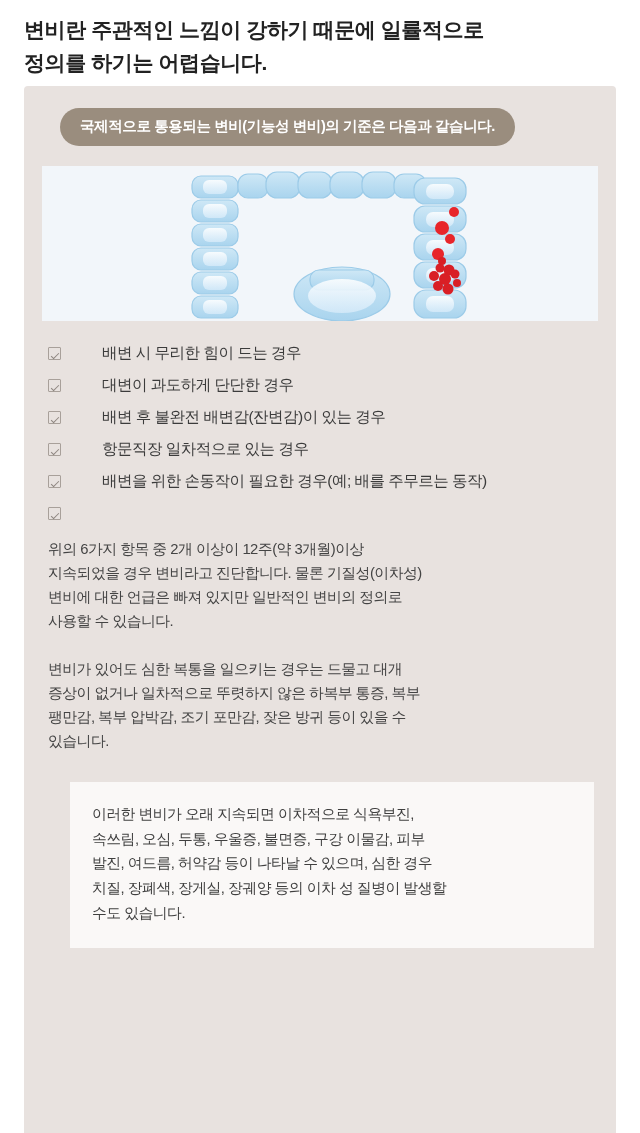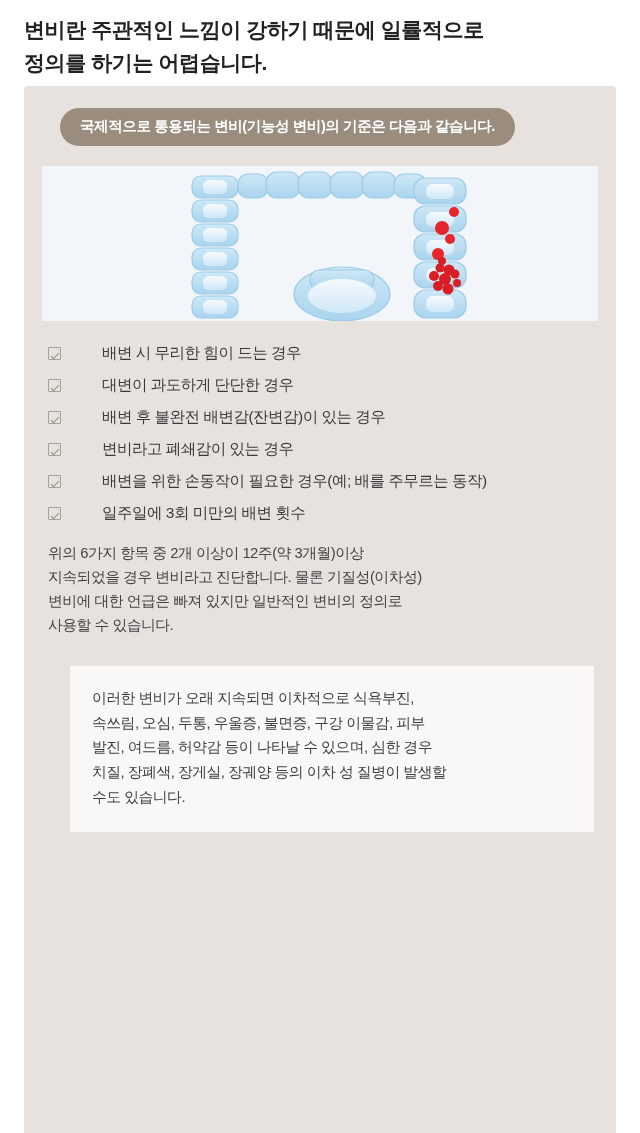--- a/index.html
+++ b/index.html
@@ -246,37 +246,40 @@
       <div class="check-row">
         <span class="check-box"></span>
         <span class="check-text">대변이 과도하게 단단한 경우</span>
       </div>
       <div class="check-row">
         <span class="check-box"></span>
         <span class="check-text">배변 후 불완전 배변감(잔변감)이 있는 경우</span>
       </div>
       <div class="check-row">
         <span class="check-box"></span>
-        <span class="check-text">변비라고 폐쇄감이 있는 경우</span>
+        <span class="check-text">항문직장 일차적으로 있는 경우</span>
       </div>
       <div class="check-row">
         <span class="check-box"></span>
         <span class="check-text">배변을 위한 손동작이 필요한 경우(예; 배를 주무르는 동작)</span>
       </div>
       <div class="check-row">
         <span class="check-box"></span>
-        <span class="check-text">일주일에 3회 미만의 배변 횟수</span>
       </div>
     </div>
 
     
     <div class="para">위의 6가지 항목 중 2개 이상이 12주(약 3개월)이상
 지속되었을 경우 변비라고 진단합니다. 물론 기질성(이차성)
 변비에 대한 언급은 빠져 있지만 일반적인 변비의 정의로
 사용할 수 있습니다.</div>
+    <div class="para second">변비가 있어도 심한 복통을 일으키는 경우는 드물고 대개
+증상이 없거나 일차적으로 뚜렷하지 않은 하복부 통증, 복부
+팽만감, 복부 압박감, 조기 포만감, 잦은 방귀 등이 있을 수
+있습니다.</div>
 
     
     <div class="note">
       <div class="note-text">이러한 변비가 오래 지속되면 이차적으로 식욕부진,
 속쓰림, 오심, 두통, 우울증, 불면증, 구강 이물감, 피부
 발진, 여드름, 허약감 등이 나타날 수 있으며, 심한 경우
 치질, 장폐색, 장게실, 장궤양 등의 이차 성 질병이 발생할
 수도 있습니다.</div>
     </div>
 

